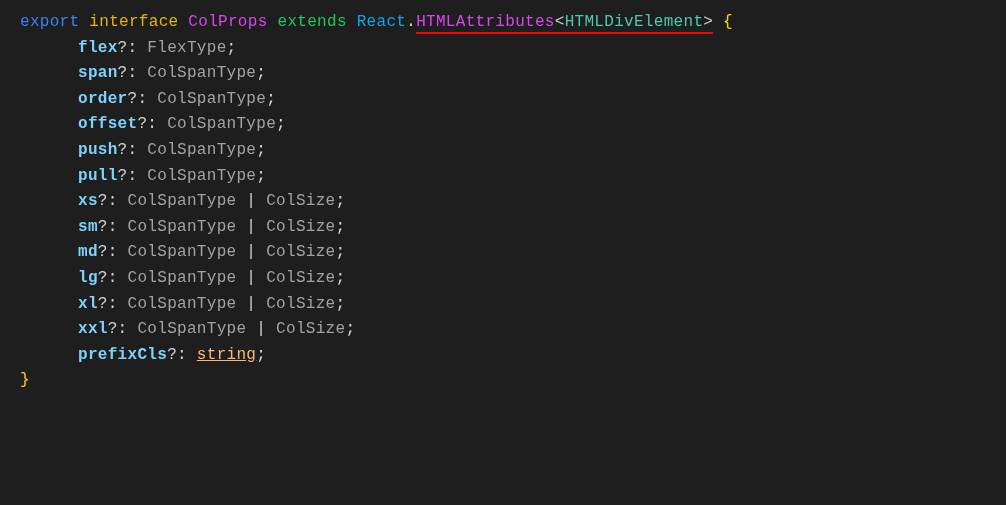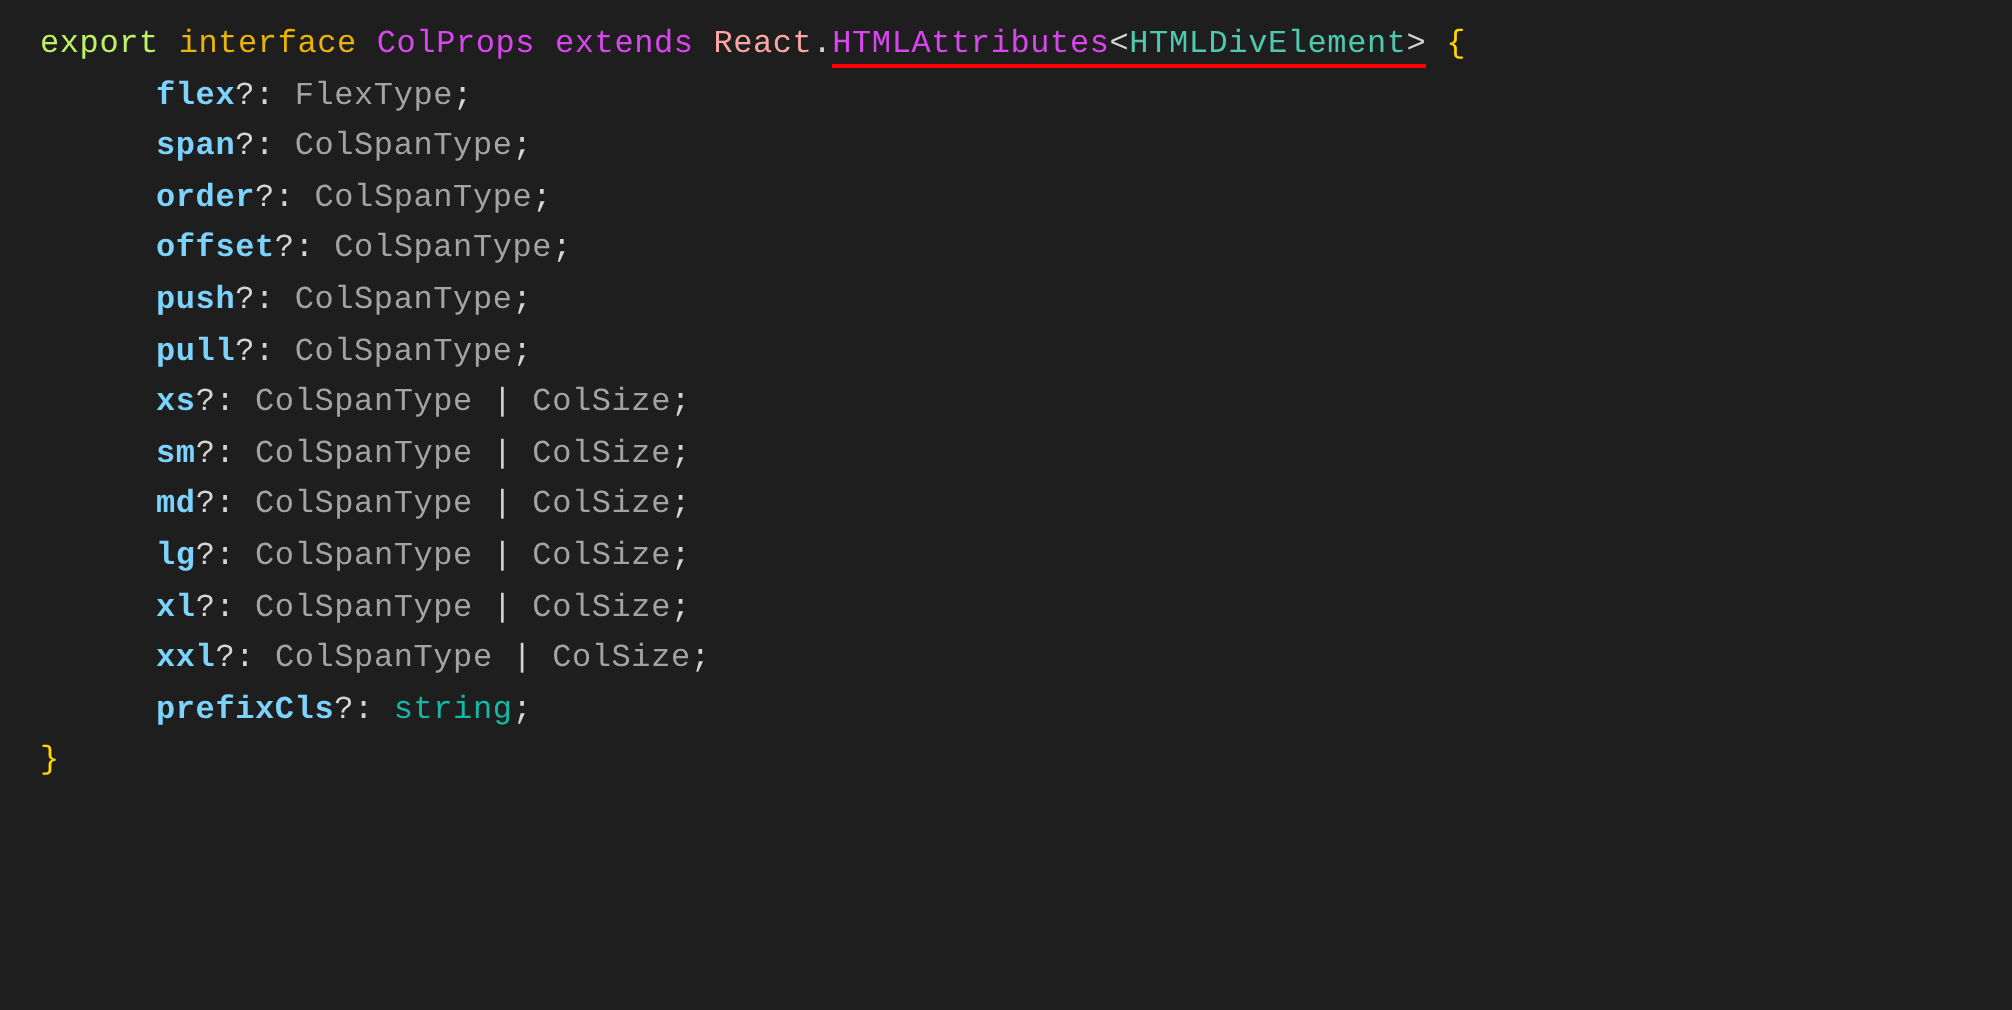--- a/index.html
+++ b/index.html
@@ -15,29 +15,29 @@
       line-height: 1.6;
       padding: 10px 20px;
       width: 1006px;
       height: 505px;
       letter-spacing: 0.3px;
     }
     pre {
       white-space: pre;
       font-family: inherit;
     }
-    .keyword-export { color: #bef264; }
+    .keyword-export { color: #3b82f6; }
     .keyword-interface { color: #eab308; }
-    .keyword-extends { color: #d946ef; }
+    .keyword-extends { color: #22c55e; }
     .type-name { color: #d946ef; }
-    .namespace { color: #fca5a5; }
+    .namespace { color: #0ea5e9; }
     .generic-type { color: #4ec9b0; }
     .prop-name { color: #7dd3fc; font-weight: bold; }
     .type-ref { color: #a3a3a3; }
-    .primitive { color: #14b8a6; }
+    .primitive { color: #fdba74; text-decoration: underline; }
     .punct { color: #d4d4d4; }
     .brace { color: #ffd700; }
     .operator { color: #d4d4d4; }
     .underline-container {
       position: relative;
       display: inline;
     }
     .red-underline {
       position: absolute;
       left: 0;

